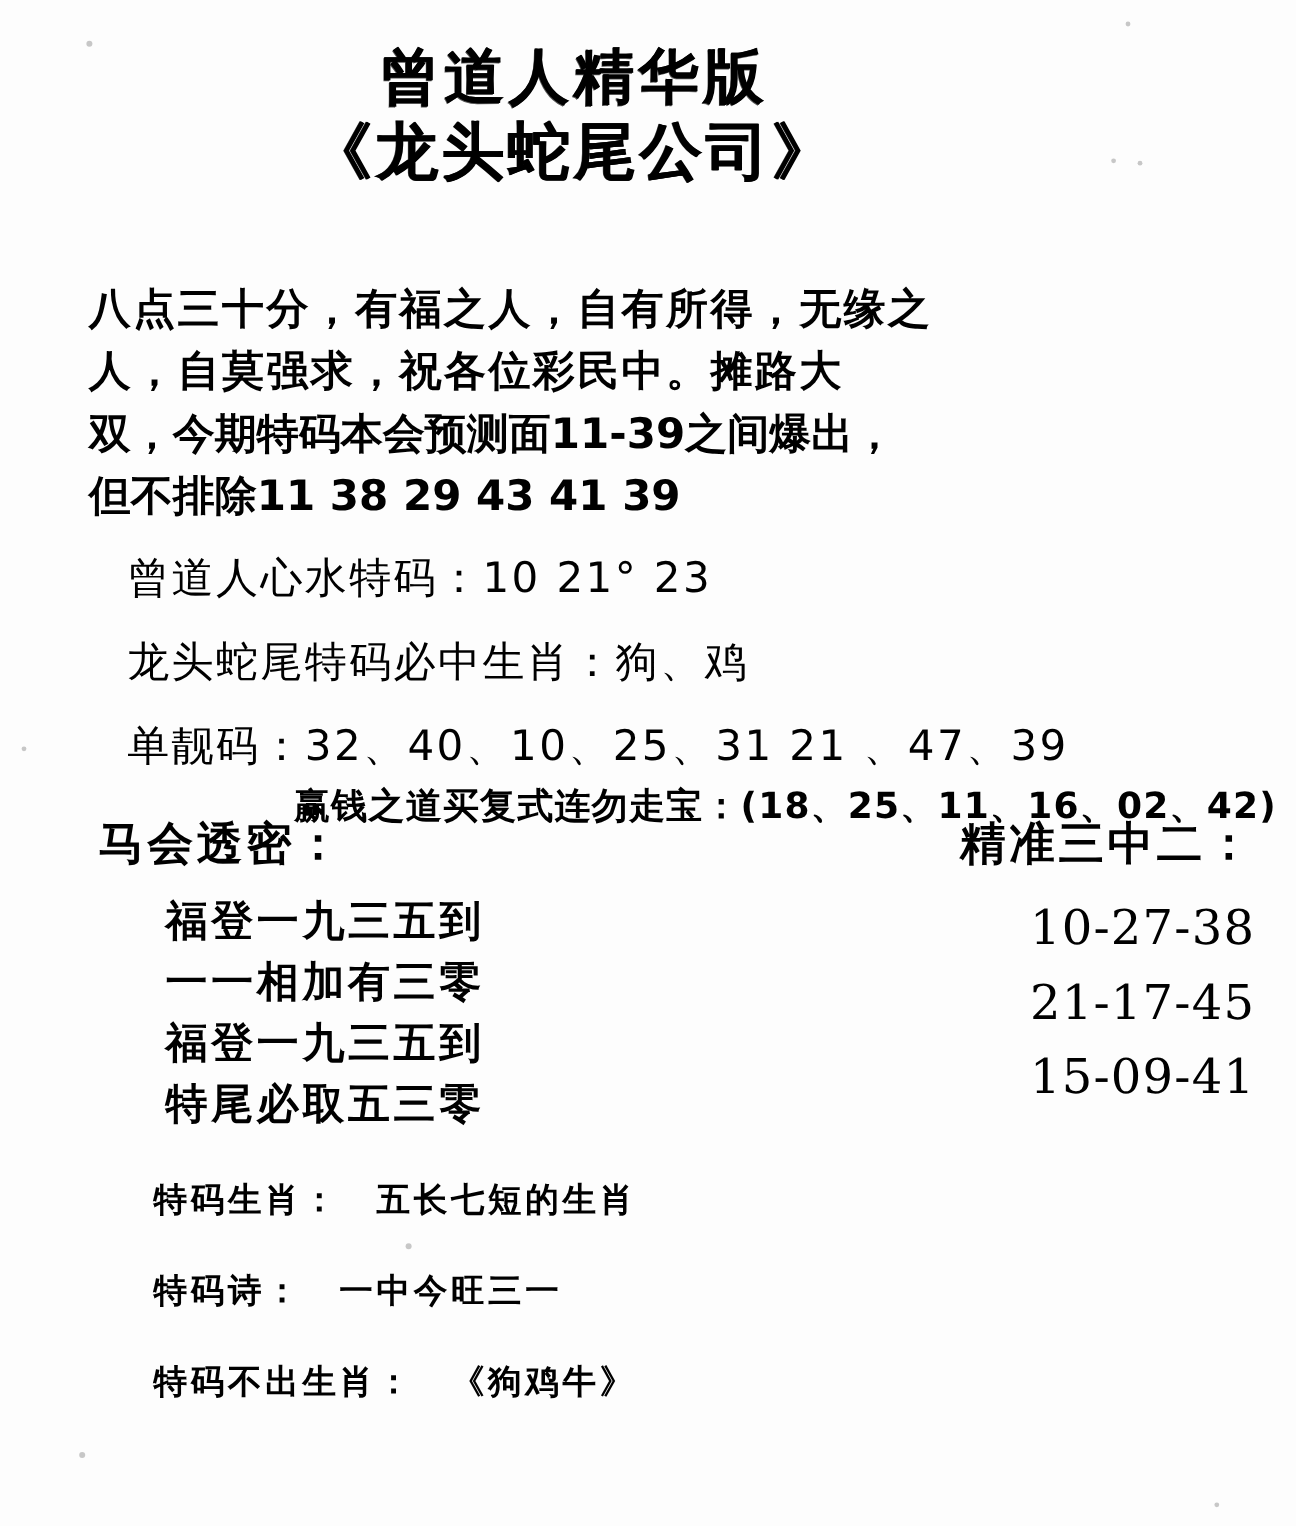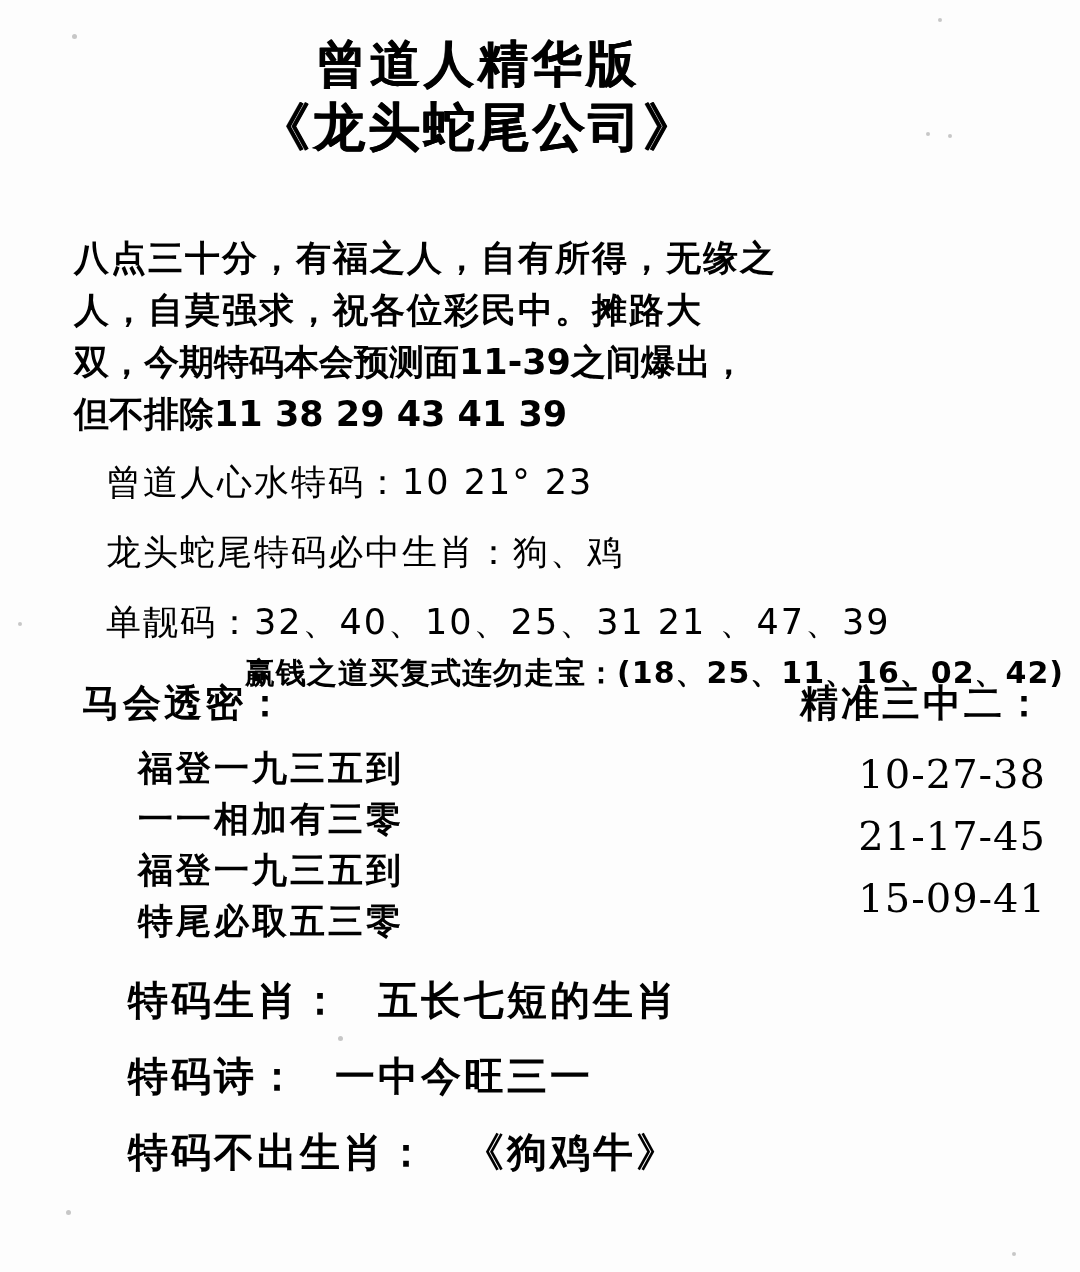--- a/index.html
+++ b/index.html
@@ -126,21 +126,21 @@
   }
   .footer-block {
     position: absolute;
     top: 962px;
     left: 0;
     width: 1080px;
   }
   .footer-row {
     font-family: "DejaVu Serif", serif;
     font-weight: bold;
-    font-size: 40px;
+    font-size: 28px;
     letter-spacing: 3px;
     line-height: 76px;
     padding-left: 128px;
   }
   .footer-row .lbl { margin-right: 18px; }
   .footer-row .val { font-weight: bold; }
   .nowrap { white-space: nowrap; }
 </style>
 </head>
 <body>

